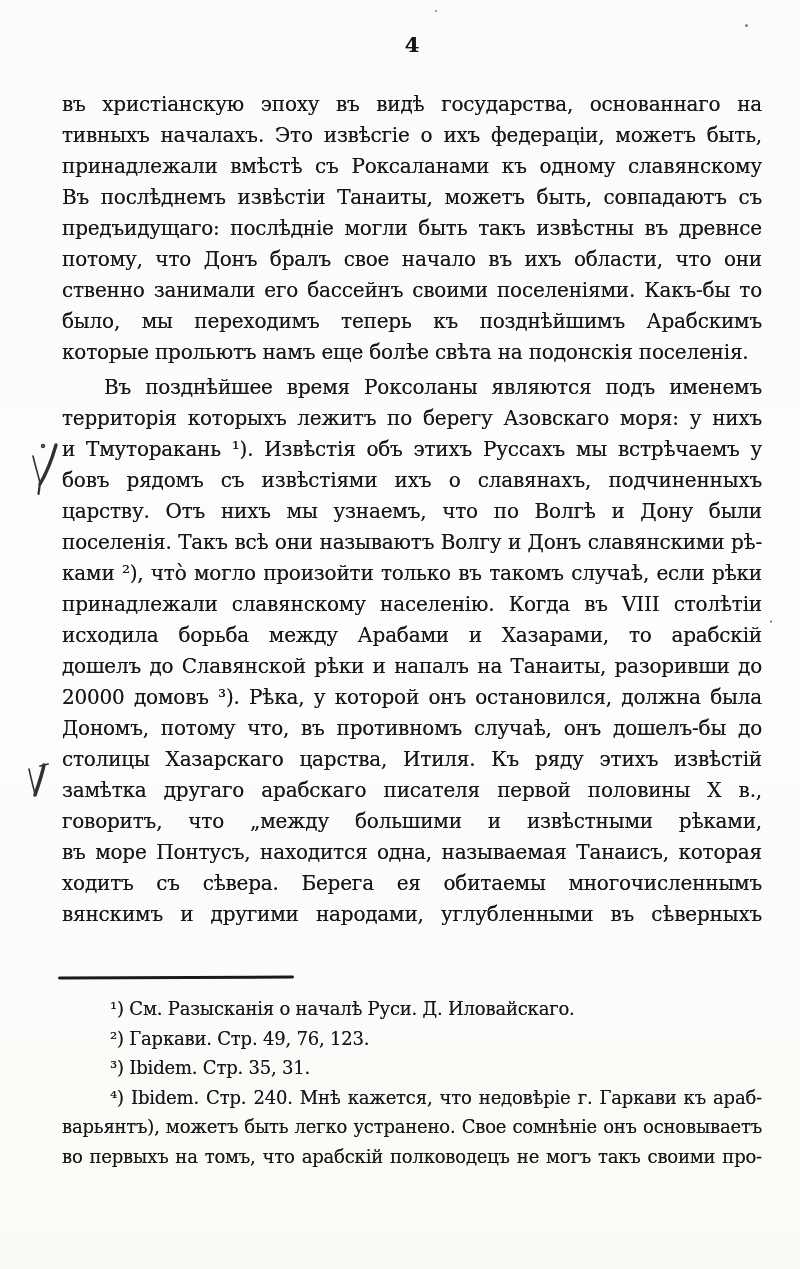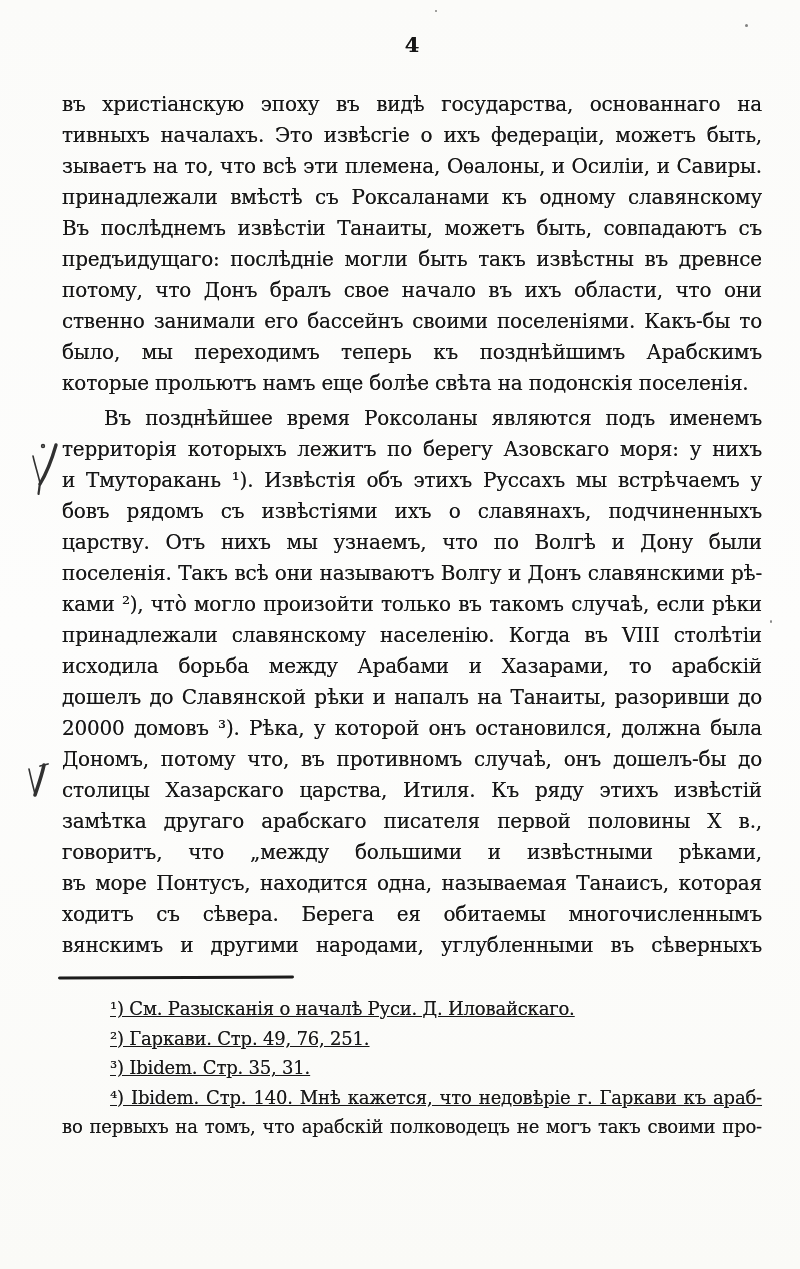--- a/index.html
+++ b/index.html
@@ -45,40 +45,39 @@
   .footnotes {
     position: absolute; top: 994px; left: 62px; width: 700px;
   }
   .fline {
     height: 29.5px; line-height: 29.5px;
     font-size: 18px;
     letter-spacing: -0.2px;
     text-shadow: 0 0 0.4px rgba(10,10,10,0.6);
     overflow: hidden;
   }
-  .fn-indent { padding-left: 48px; text-decoration: underline; }
+  .fn-indent { padding-left: 48px; }
   .mark { position: absolute; opacity: 0.9; }
   .mark1 { left: 26px; top: 442px; }
   .mark2 { left: 23px; top: 762px; }
   .mark path, .mark circle { stroke: #1c1c1c; fill: none; stroke-linecap: round; }
   .speck { position: absolute; background: rgba(30,30,30,0.55); border-radius: 50%; }
 </style>
 </head>
 <body>
 
 <div class="page">
 
   <div class="page-number">4</div>
 
   <div class="text-block">
 
     <div class="para">
       <div class="line just">въ христіанскую эпоху въ видѣ государства, основаннаго на федера</div>
       <div class="line just">тивныхъ началахъ. Это извѣсгіе о ихъ федераціи, можетъ быть, ука-</div>
-      <div class="line just">зываетъ на то, что всѣ эти племена, Оѳалоны, и Осиліи, и Савиры.</div>
       <div class="line just">принадлежали вмѣстѣ съ Роксаланами къ одному славянскому корню,</div>
       <div class="line just">Въ послѣднемъ извѣстіи Танаиты, можетъ быть, совпадаютъ съ Савирами</div>
       <div class="line just">предъидущаго: послѣдніе могли быть такъ извѣстны въ древнсе время</div>
       <div class="line just">потому, что Донъ бралъ свое начало въ ихъ области, что они преимуще-</div>
       <div class="line just">ственно занимали его бассейнъ своими поселеніями. Какъ-бы то ни</div>
       <div class="line just">было, мы переходимъ теперь къ позднѣйшимъ Арабскимъ извѣстіямъ,</div>
       <div class="line lastline">которые прольютъ намъ еще болѣе свѣта на подонскія поселенія.</div>
     </div>
 
     <div class="para para2">
@@ -114,23 +113,24 @@
   <svg class="mark mark2" width="28" height="44" viewBox="0 0 28 44">
     <path d="M6,7 C8,16 10,24 12,32" stroke-width="1.6"></path>
     <path d="M21,3 C19,13 15,24 12,33" stroke-width="3.6"></path>
     <path d="M17,4 L25,2" stroke-width="1.8"></path>
   </svg>
 
   <div class="footnote-rule"></div>
 
   <div class="footnotes">
     <div class="fline fn-indent">¹) См. Разысканія о началѣ Руси. Д. Иловайскаго.</div>
-    <div class="fline fn-indent">²) Гаркави. Стр. 49, 76, 251.</div>
+    <div class="fline fn-indent">²) Гаркави. Стр. 49, 76, 123.</div>
     <div class="fline fn-indent">³) Ibidem. Стр. 35, 31.</div>
-    <div class="fline fn-indent just">⁴) Ibidem. Стр. 140. Мнѣ кажется, что недовѣріе г. Гаркави къ араб-</div>
+    <div class="fline fn-indent just">⁴) Ibidem. Стр. 240. Мнѣ кажется, что недовѣріе г. Гаркави къ араб-</div>
+    <div class="fline just">варьянтъ), можетъ быть легко устранено. Свое сомнѣніе онъ основываетъ</div>
     <div class="fline just">во первыхъ на томъ, что арабскій полководецъ не могъ такъ своими про-</div>
   </div>
 
   <div class="speck" style="left:745px; top:24px; width:3px; height:3px;"></div>
   <div class="speck" style="left:435px; top:10px; width:2px; height:2px;"></div>
   <div class="speck" style="left:770px; top:620px; width:2px; height:3px;"></div>
 
 </div>
 
 </body></html>

